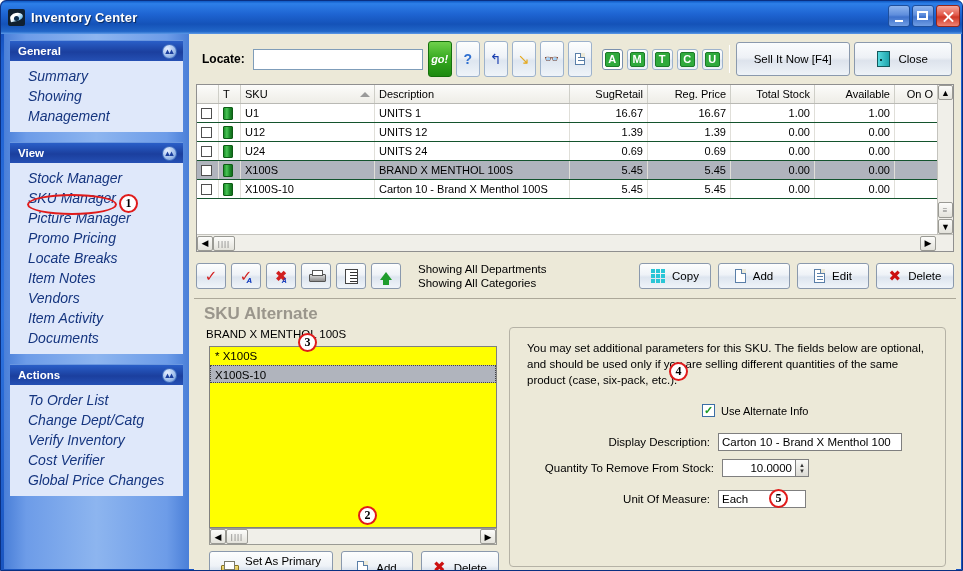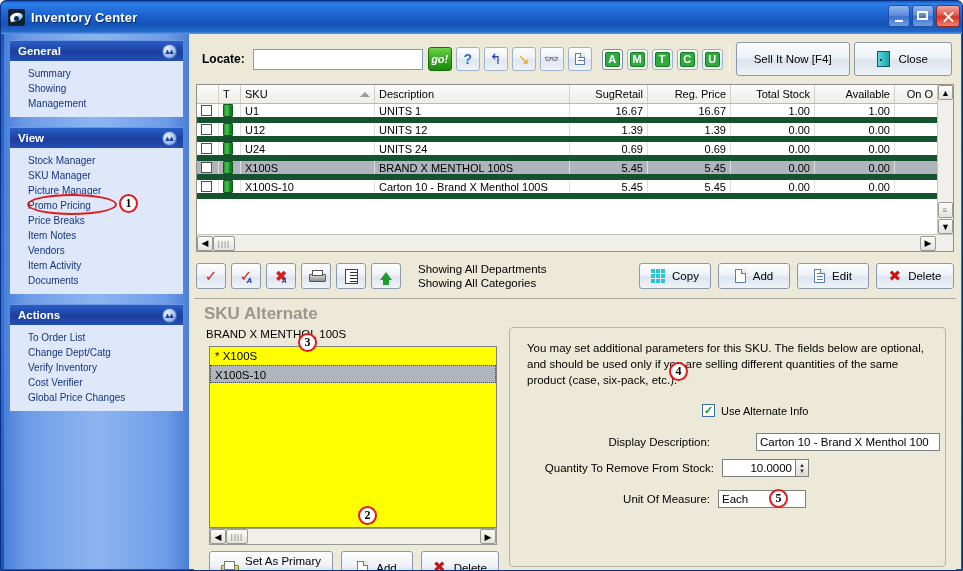--- a/index.html
+++ b/index.html
@@ -85,22 +85,23 @@
     border-radius: 50%;
     background: radial-gradient(circle at 35% 30%, #e8f0ff 0%, #9dbcea 60%, #5f86cc 100%);
     border: 1px solid #3f6ec0;
     display: flex; align-items: center; justify-content: center;
     font-size: 8px; color: #1b3f9e; line-height: 1;
   }
   .grp-body {
     background: #dfe8fa; padding: 5px 0 6px 0;
   }
   .navitem {
-    color: #15357f; font-size: 10px; padding: 2px 0 2px 18px; cursor: pointer;
+    color: #15357f; font-size: 14px; padding: 2px 0 2px 18px; cursor: pointer;
     white-space: nowrap;
+    font-style: italic;
   }
 
   
   #main {
     position: absolute; left: 188px; top: 33px; width: 772px; height: 535px;
     background: #ece9d8;
   }
   #mainInner {
     position: absolute; left: 2px; top: 2px; width: 768px; height: 531px;
     background: #ece9d8;
@@ -111,21 +112,21 @@
     position: absolute; left: 3px; top: 2px; width: 762px; height: 42px;
     background: #ece9d8;
     display: flex; align-items: center;
   }
   #locateLabel { font-weight: bold; font-size: 12px; color: #000; margin-left: 8px; margin-right: 8px; }
   #locateInput {
     width: 170px; height: 21px; border: 1px solid #7f9db9; background: #fff;
     font-family: "Liberation Sans", sans-serif; font-size: 11px; padding: 0 3px;
   }
   .tbtn {
-    width: 24px; height: 24px; margin-left: 4px;
+    width: 24px; height: 36px; margin-left: 4px;
     border: 1px solid #9db2cc; border-radius: 3px;
     background: linear-gradient(to bottom, #fdfefe 0%, #eef2f7 45%, #dee6f0 55%, #eff4f9 100%);
     display: flex; align-items: center; justify-content: center;
     cursor: pointer; position: relative; flex: none;
   }
   .tbtn.go {
     background: linear-gradient(to bottom, #6fd14c 0%, #35a81f 50%, #1e8a10 100%);
     border: 1px solid #15700c; color: #fff; font-weight: bold; font-size: 11px;
     font-style: italic; margin-left: 5px;
   }
@@ -159,21 +160,21 @@
   }
   .gh {
     display: flex; align-items: center; border-right: 1px solid #cfcfc8;
     padding: 0 4px; position: relative; background: linear-gradient(to bottom,#fcfcfa,#eeede7);
   }
   .gh.right { justify-content: flex-end; }
   .sortarrow {
     width: 0; height: 0; border-left: 5px solid transparent; border-right: 5px solid transparent;
     border-bottom: 5px solid #9a9a9a; margin-left: auto;
   }
-  .grow { display: flex; height: 19px; font-size: 11px; border-bottom: 6px solid #14532d; }
+  .grow { display: flex; height: 19px; font-size: 11px; border-bottom: 1px solid #14532d; }
   .grow.sel { background: #b0b4bd; }
   .gc { display: flex; align-items: center; padding: 0 4px; border-right: 1px solid #e0dfd9; overflow: hidden; white-space: nowrap; }
   .gc.right { justify-content: flex-end; }
   .cbx {
     width: 11px; height: 11px; border: 1px solid #4f4f4f; background: #fff; display: inline-block;
   }
   .tmark {
     width: 10px; height: 13px; border-radius: 1px;
     background: linear-gradient(to right, #1d8f2b 0%, #49c455 35%, #1d8f2b 70%, #126b1d 100%);
     border: 1px solid #0e5d16;
@@ -388,21 +389,21 @@
     <div class="grp">
       <div class="grp-head">
         <span>View</span>
         <span class="grp-chev">▴▴</span>
       </div>
       <div class="grp-body">
         <div class="navitem">Stock Manager</div>
         <div class="navitem">SKU Manager</div>
         <div class="navitem">Picture Manager</div>
         <div class="navitem">Promo Pricing</div>
-        <div class="navitem">Price Breaks</div>
+        <div class="navitem">Locate Breaks</div>
         <div class="navitem">Item Notes</div>
         <div class="navitem">Vendors</div>
         <div class="navitem">Item Activity</div>
         <div class="navitem">Documents</div>
       </div>
     </div>
 
     <div class="grp">
       <div class="grp-head">
         <span>Actions</span>
@@ -679,21 +680,21 @@
         </div>
 
         <div id="paramBox">
           <div id="paramText">You may set additional parameters for this SKU.  The fields below are optional, and should be used only if you are selling different quantities of the same product (case, six-pack, etc.).</div>
 
           <div id="altRow">
             <span class="chk">✓</span>
             <span>Use Alternate Info</span>
           </div>
 
-          <div class="frow" style="left:10px; top:105px; width:420px;justify-content:space-between;">
+          <div class="frow" style="left:10px; top:105px; width:420px;">
             <span class="flabel" style="width:190px;">Display Description:</span>
             <span class="finput" style="width:184px; margin-left:8px;">Carton 10 - Brand X Menthol 100</span>
           </div>
 
           <div class="frow" style="left:14px; top:131px; width:420px;">
             <span class="flabel" style="width:190px;">Quantity To Remove From Stock:</span>
             <span class="finput" style="width:74px; margin-left:8px; justify-content:flex-end;">10.0000</span>
             <span class="spin">▲<br>▼</span>
           </div>
 

